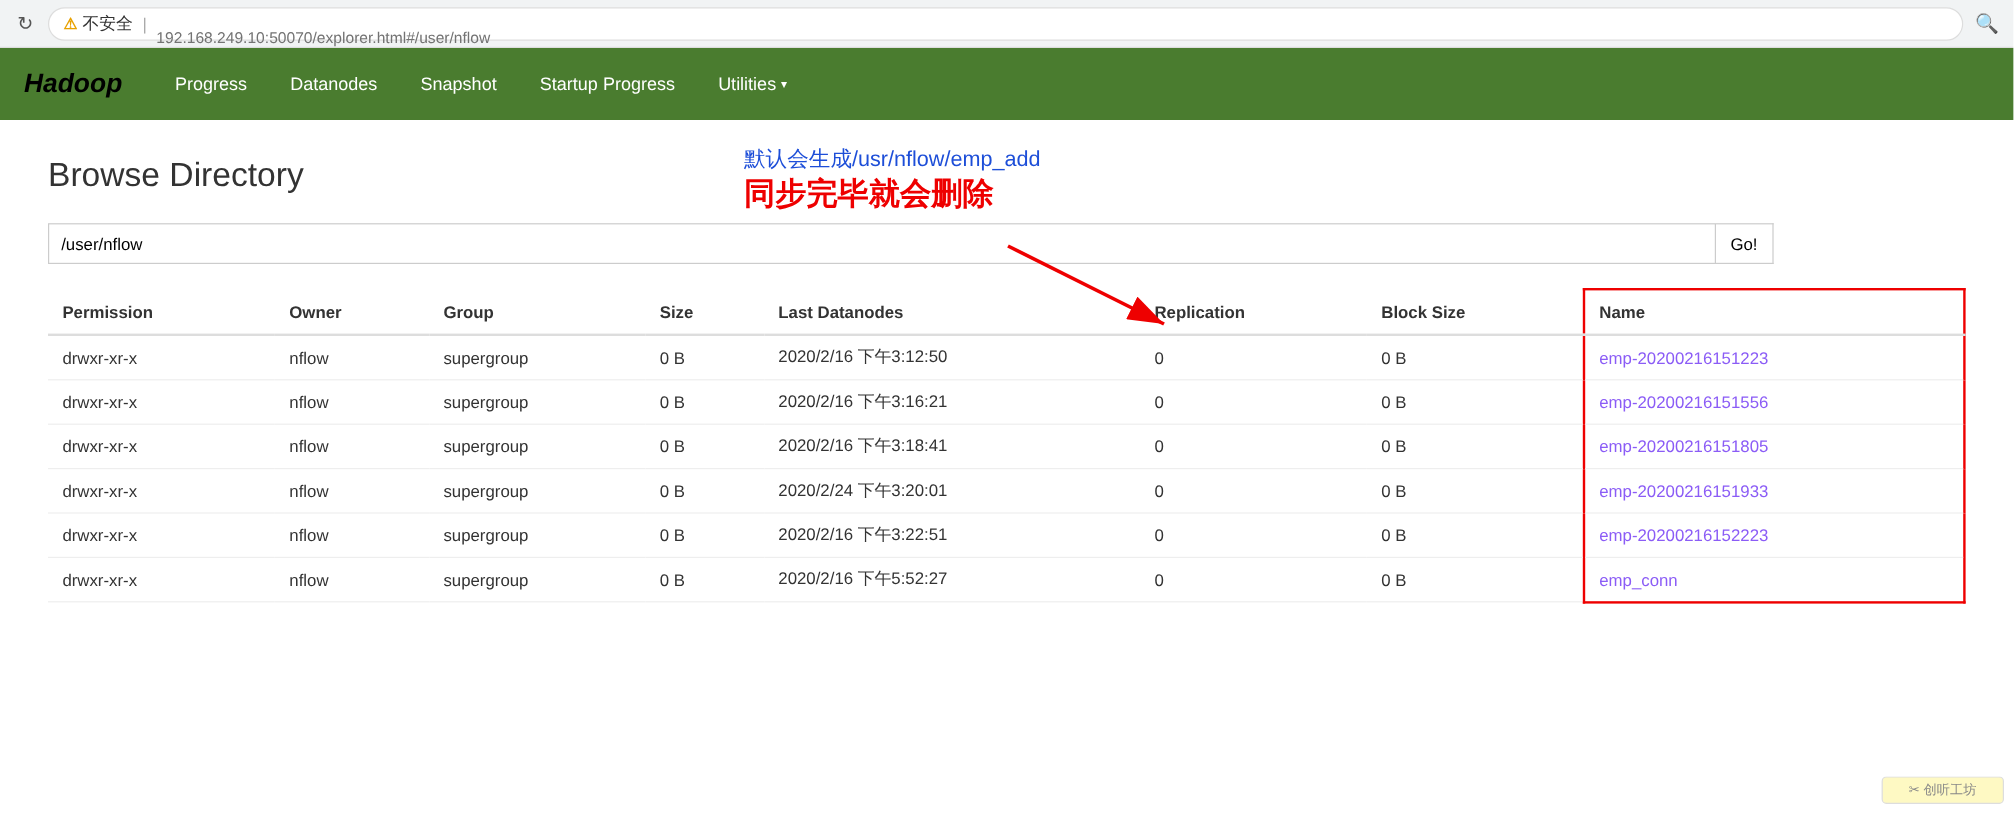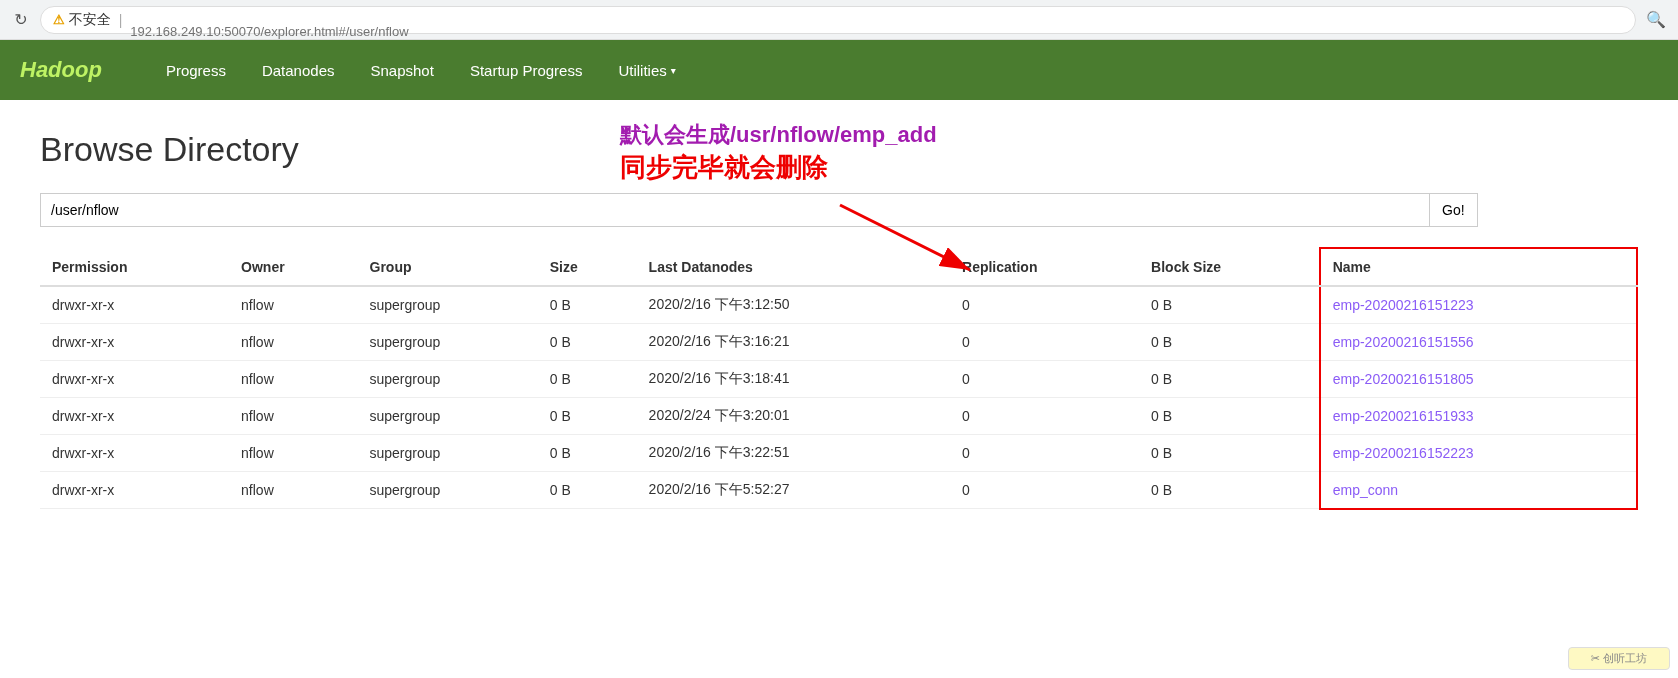--- a/index.html
+++ b/index.html
@@ -23,33 +23,33 @@
     .warning-icon { color: #e8a100; font-size: 13px; font-weight: bold; }
     .url-text { font-size: 13px; color: #737373; margin-top: 24px; }
     .browser-search { color: #555; font-size: 16px; }
 
     
     .navbar {
       background: #4a7c2f; display: flex; align-items: center;
       padding: 0 20px; height: 60px; gap: 0;
     }
     .navbar-brand {
-      color: #bef264; font-size: 22px; font-weight: bold;
-      margin-right: 46px; font-style: italic;
+      color: #000000; font-size: 22px; font-weight: bold;
+      margin-right: 26px; font-style: italic;
     }
     .navbar-item {
       color: #fff; font-size: 15px; padding: 0 18px; height: 60px;
       display: flex; align-items: center; cursor: pointer; text-decoration: none;
     }
     .navbar-dropdown { display: flex; align-items: center; gap: 4px; }
     .dropdown-arrow { font-size: 10px; }
 
     
     .main-content { padding: 30px 40px; }
-    .page-title { font-size: 34px; font-weight: normal; margin-bottom: 24px; color: #333; }
+    .page-title { font-size: 28px; font-weight: normal; margin-bottom: 24px; color: #333; }
 
     
     .path-bar { display: flex; align-items: center; margin-bottom: 20px; gap: 0; }
     .path-input {
       flex: 1; border: 1px solid #ccc; padding: 6px 10px;
       font-size: 14px; height: 34px; outline: none; max-width: 1390px;
     }
     .go-button {
       background: #fff; border: 1px solid #ccc; border-left: none;
       padding: 6px 12px; height: 34px; cursor: pointer; font-size: 14px;
@@ -116,21 +116,21 @@
     <span>Utilities</span>
     <span class="dropdown-arrow">▾</span>
   </a>
 </nav>
 
 <div class="main-content" style="position:relative;">
 
   <h1 class="page-title">Browse Directory</h1>
 
   <div style="position:absolute; top:20px; left:620px; z-index:10;">
-    <div style="color:#a21caf; font-size:22px; font-weight:bold; line-height:1.35; white-space:nowrap;">默认会生成/usr/nflow/emp_add</div>
+    <div style="color:#1d4ed8; font-size:18px; font-weight:normal; line-height:1.35; white-space:nowrap;">默认会生成/usr/nflow/emp_add</div>
     <div style="color:#e00; font-size:26px; font-weight:bold; line-height:1.35; white-space:nowrap;">同步完毕就会删除</div>
 
     <svg width="200" height="80" style="position:absolute; top:85px; left:220px; overflow:visible;">
       <defs>
         <marker id="arrowhead" markerWidth="10" markerHeight="7" refX="10" refY="3.5" orient="auto">
           <polygon points="0 0, 10 3.5, 0 7" fill="#e00"></polygon>
         </marker>
       </defs>
       <line x1="0" y1="0" x2="130" y2="65" stroke="#e00" stroke-width="3" marker-end="url(#arrowhead)"></line>
     </svg>

